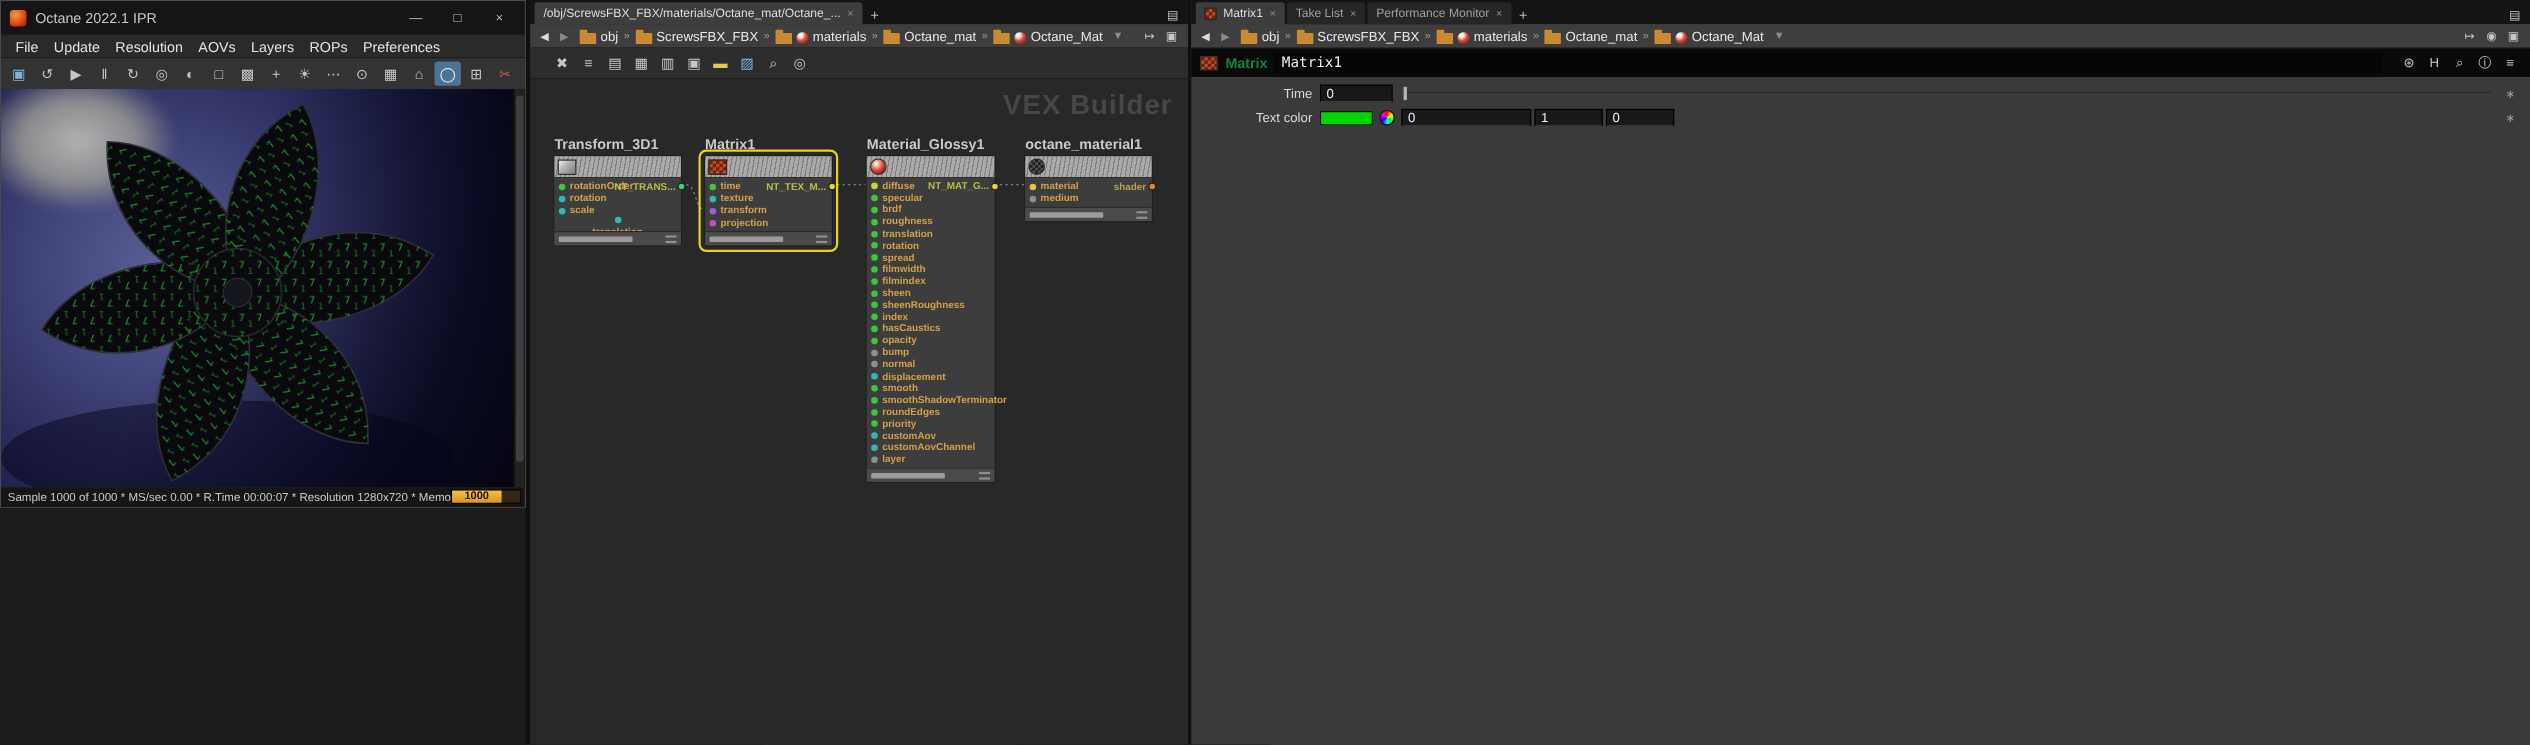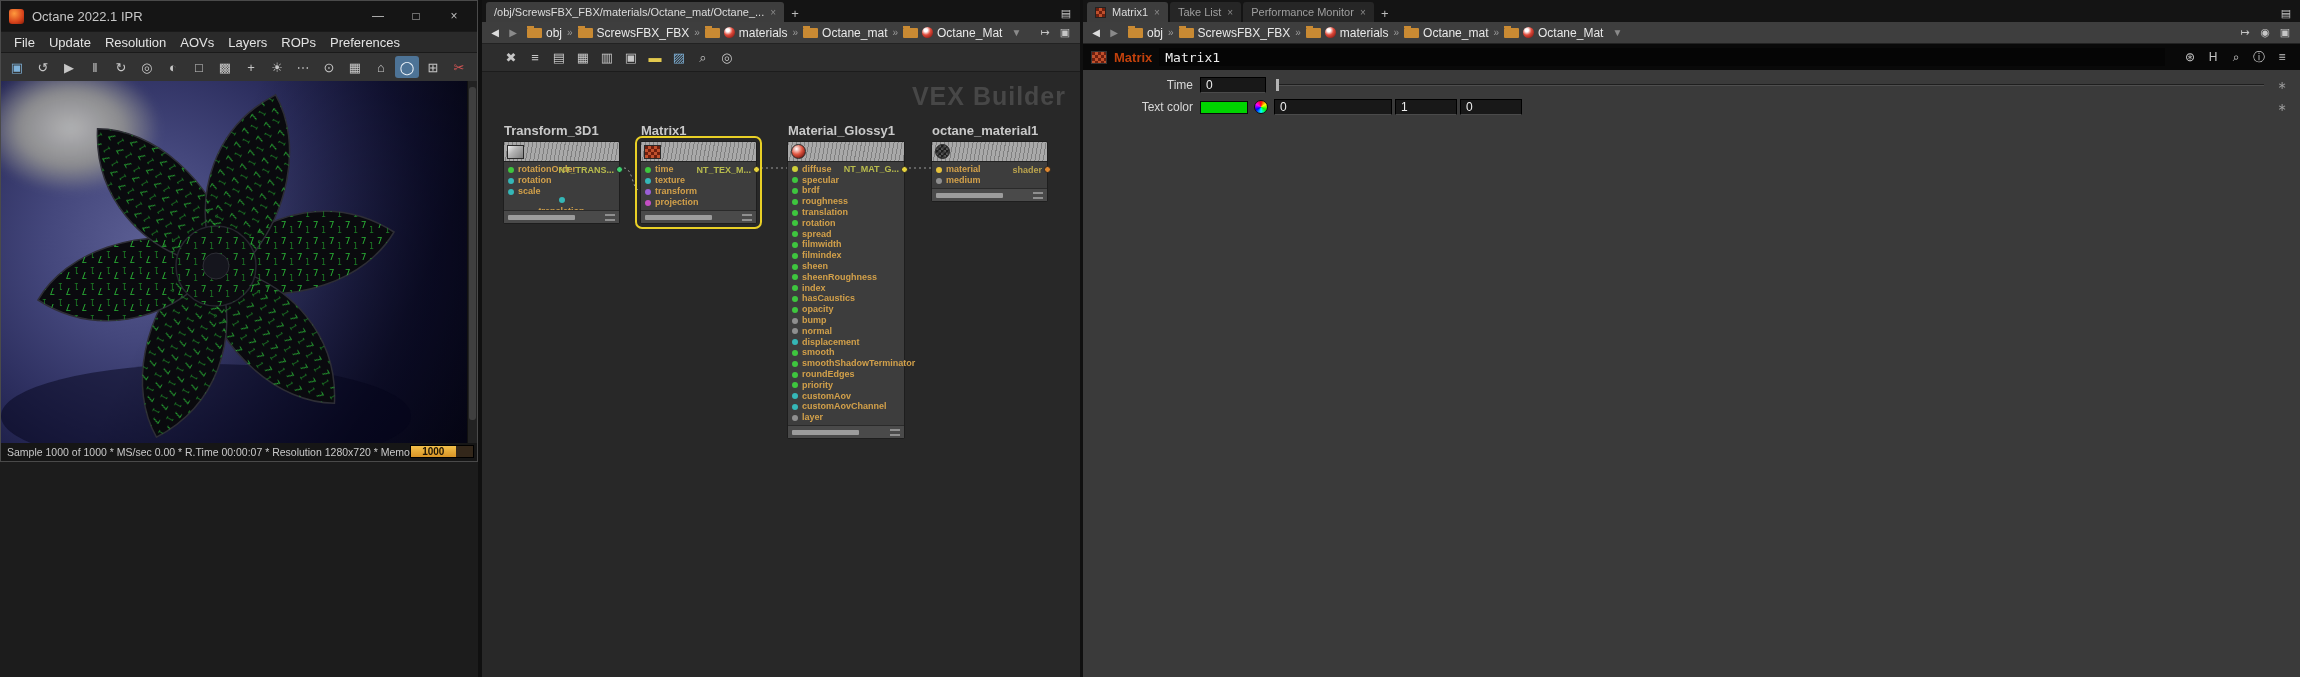--- a/index.html
+++ b/index.html
@@ -36,21 +36,21 @@
   .tab.inactive{background:#262626;color:#9f9f9f;}
   .tab .close{color:#8a8a8a;font-size:10px;}
   .tab-mini{width:11px;height:11px;border:1px solid #222;flex:none;}
   .newtab{width:18px;height:18px;display:flex;align-items:center;justify-content:center;color:#bbb;font-size:13px;}
   .tab-right{margin-left:auto;display:flex;align-items:center;}
   .tab-right .tb-icon{width:20px;height:18px;font-size:11px;}
   .pathbar{height:22px;background:#3e3e3e;display:flex;align-items:center;padding:0 6px;gap:4px;border-bottom:1px solid #222;}
   .nav-arrow{color:#ddd;font-size:10px;width:14px;text-align:center;flex:none;}
   .nav-arrow.dim{color:#8a8a8a;}
   .crumbs{display:flex;align-items:center;gap:2px;overflow:hidden;white-space:nowrap;}
-  .crumb{display:inline-flex;align-items:center;gap:4px;color:#e8e8e8;font-size:12px;padding:0 3px;}
+  .crumb{display:inline-flex;align-items:flex-end;gap:4px;color:#e8e8e8;font-size:12px;padding:0 3px;}
   .crumb-sep{color:#9a9a9a;font-size:10px;}
   .folder{width:15px;height:10px;background:#c98a33;border-radius:1px;position:relative;display:inline-block;flex:none;}
   .folder::before{content:"";position:absolute;top:-3px;left:0;width:7px;height:3px;background:#c98a33;border-radius:1px 1px 0 0;}
   .sphere{width:11px;height:11px;border-radius:50%;background:radial-gradient(circle at 35% 30%,#fff 0 15%,#e04a3a 45%,#7a1410 90%);flex:none;}
   .path-right{margin-left:auto;display:flex;gap:2px;}
   .path-right .tb-icon{width:18px;height:18px;font-size:11px;}
 
   
   .net-pane{position:absolute;left:482px;top:0;width:598px;height:677px;background:#282828;}
   .net-menurow{height:28px;background:#2d2d2d;display:flex;align-items:center;padding:0 8px;border-bottom:1px solid #1c1c1c;}
@@ -79,21 +79,21 @@
   .out-label{position:absolute;right:5px;top:50%;transform:translateY(-50%);font-size:9px;line-height:1;}
   .node-foot{height:13px;background:#4a4a4a;border-top:1px solid #2a2a2a;position:relative;}
   .foot-bar{position:absolute;left:4px;top:4px;width:58%;height:5px;background:#9c9c9c;border-radius:1px;}
   .foot-grip{position:absolute;right:4px;top:3px;width:10px;height:7px;border-top:2px solid #8f8f8f;border-bottom:2px solid #8f8f8f;}
   .out-dot{position:absolute;width:7px;height:7px;border-radius:50%;right:-4px;border:1px solid #222;}
 
   
   .param-pane{position:absolute;left:1083px;top:0;width:1217px;height:677px;background:#3a3a3a;}
   .p-header{height:26px;background:#090909;display:flex;align-items:center;padding:0 8px;gap:7px;}
   .hdr-ic{width:16px;height:13px;border:1px solid #333;flex:none;}
-  .p-type{color:#c2410c;font-weight:bold;font-size:13px;flex:none;}
+  .p-type{color:#15803d;font-weight:bold;font-size:13px;flex:none;}
   .p-name-field{flex:1;height:18px;background:#050505;color:#eee;font-family:"DejaVu Sans Mono",monospace;font-size:13px;display:flex;align-items:center;padding:0 6px;margin-right:8px;}
   .hdr-icons{display:flex;gap:3px;}
   .hdr-icons .tb-icon{width:20px;height:20px;font-size:12px;}
   .param-area{padding:7px 10px 0 0;}
   .param-row{display:flex;align-items:center;height:16px;margin-bottom:6px;}
   .param-label{width:117px;text-align:right;color:#d8d8d8;font-size:12px;padding-right:7px;flex:none;}
   .param-field{height:16px;background:#181818;border:1px solid #000;border-bottom-color:#4a4a4a;color:#eee;font-size:12px;display:flex;align-items:center;padding:0 5px;flex:none;}
   .field-time{width:66px;}
   .slider{flex:1;height:16px;position:relative;margin:0 10px;}
   .slider-track{position:absolute;left:0;right:0;top:7px;height:2px;background:#1e1e1e;border-bottom:1px solid #4e4e4e;}

